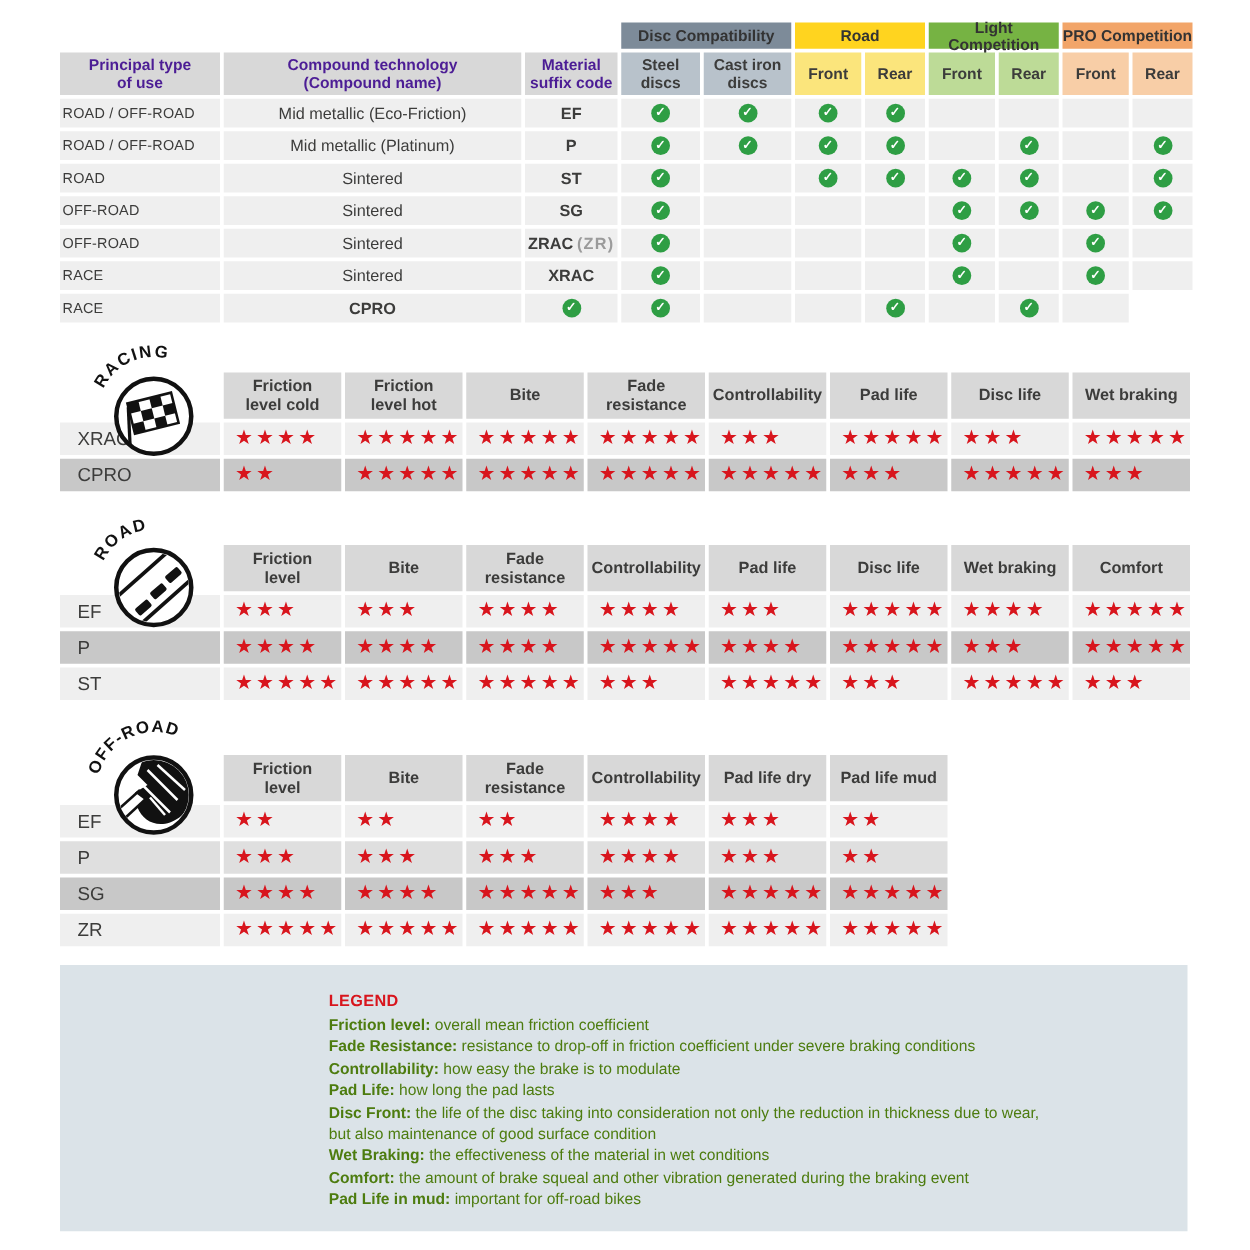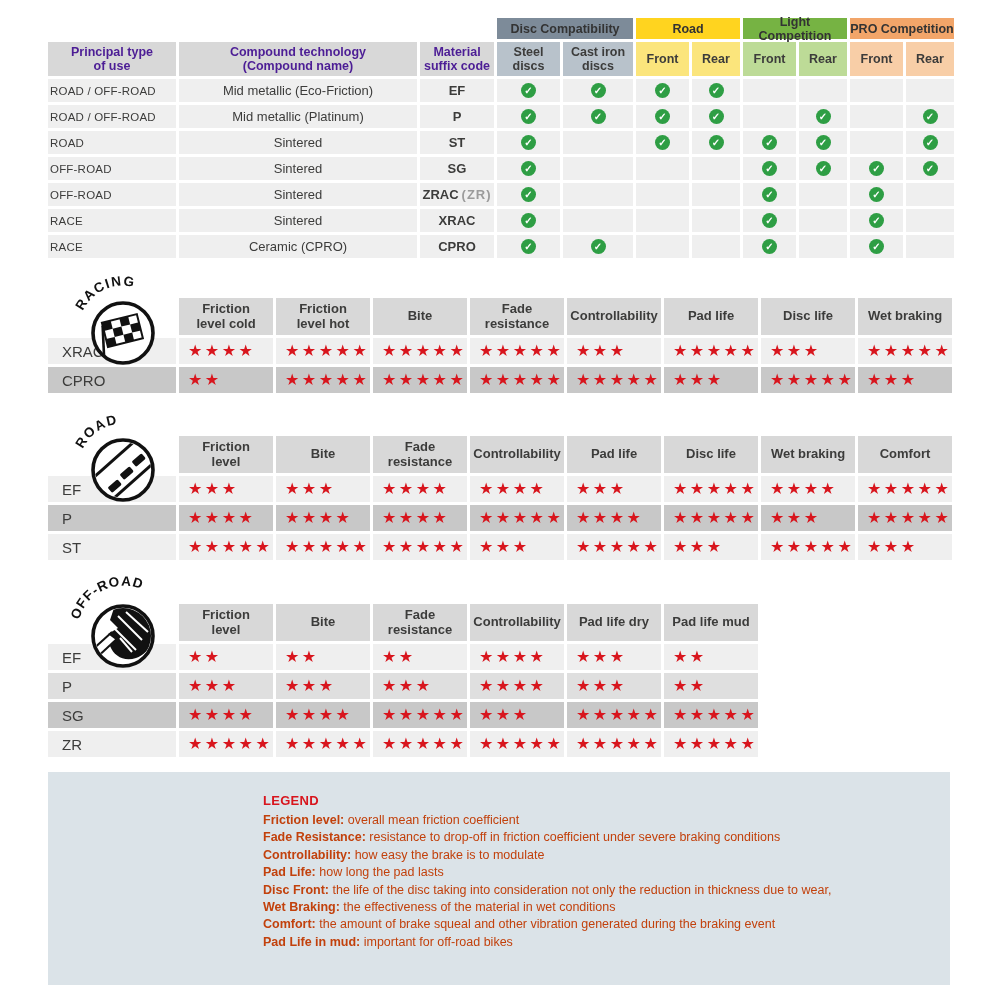--- a/index.html
+++ b/index.html
@@ -37,21 +37,21 @@
   .stars{color:#d8151d;font-size:16px;letter-spacing:2.5px;line-height:1;white-space:nowrap;}
   .shade-light{background:#efefef;}
   .shade-mid{background:#dfdfdf;}
   .shade-dark{background:#c8c8c8;}
   .icon-wrap{position:absolute;width:100px;height:100px;pointer-events:none;}
 
   
   .legend{position:absolute;top:772px;left:48px;width:902px;height:213px;background:#dbe3e8;}
   .legend-inner{position:absolute;left:215px;top:21px;}
   .legend-title{color:#d8151d;font-weight:bold;font-size:13px;margin:0 0 4px 0;letter-spacing:.3px;}
-  .legend-line{font-size:12.5px;line-height:17.4px;color:#c2410c;}
+  .legend-line{font-size:12.5px;line-height:17.4px;color:#4d7c0f;}
   .legend-term{font-weight:bold;}
 </style>
 </head>
 <body>
 
 <div class="page">
 
   <div class="compat-grid" id="compat-grid">
       <div style="grid-column: 1 / span 3;"></div>
       <div class="cell group-head" style="grid-column: 4 / span 2; background: rgb(125, 139, 153);">Disc Compatibility</div>
@@ -188,21 +188,20 @@
       <div class="cell check-cell"></div>
       <div class="cell check-cell">
         <span class="check-dot">✓</span>
       </div>
       <div class="cell check-cell"></div>
       <div class="cell check-cell">
         <span class="check-dot">✓</span>
       </div>
       <div class="cell check-cell"></div>
       <div class="cell use-cell">RACE</div>
-      <div class="cell tech-cell">Ceramic (CPRO)</div>
       <div class="cell code-cell">CPRO</div>
       <div class="cell check-cell">
         <span class="check-dot">✓</span>
       </div>
       <div class="cell check-cell">
         <span class="check-dot">✓</span>
       </div>
       <div class="cell check-cell"></div>
       <div class="cell check-cell"></div>
       <div class="cell check-cell">
@@ -533,19 +532,20 @@
 
   <div class="legend">
     <div class="legend-inner">
       <p class="legend-title">LEGEND</p>
       <div id="legend-items">
           <div class="legend-line"><span class="legend-term">Friction level: </span><span>overall mean friction coefficient</span></div>
           <div class="legend-line"><span class="legend-term">Fade Resistance: </span><span>resistance to drop-off in friction coefficient under severe braking conditions</span></div>
           <div class="legend-line"><span class="legend-term">Controllability: </span><span>how easy the brake is to modulate</span></div>
           <div class="legend-line"><span class="legend-term">Pad Life: </span><span>how long the pad lasts</span></div>
           <div class="legend-line"><span class="legend-term">Disc Front: </span><span>the life of the disc taking into consideration not only the reduction in thickness due to wear,</span></div>
+          <div class="legend-line"><span>but also maintenance of good surface condition</span></div>
           <div class="legend-line"><span class="legend-term">Wet Braking: </span><span>the effectiveness of the material in wet conditions</span></div>
           <div class="legend-line"><span class="legend-term">Comfort: </span><span>the amount of brake squeal and other vibration generated during the braking event</span></div>
           <div class="legend-line"><span class="legend-term">Pad Life in mud: </span><span>important for off-road bikes</span></div>
         </div>
     </div>
   </div>
 </div>
 
 </body></html>

